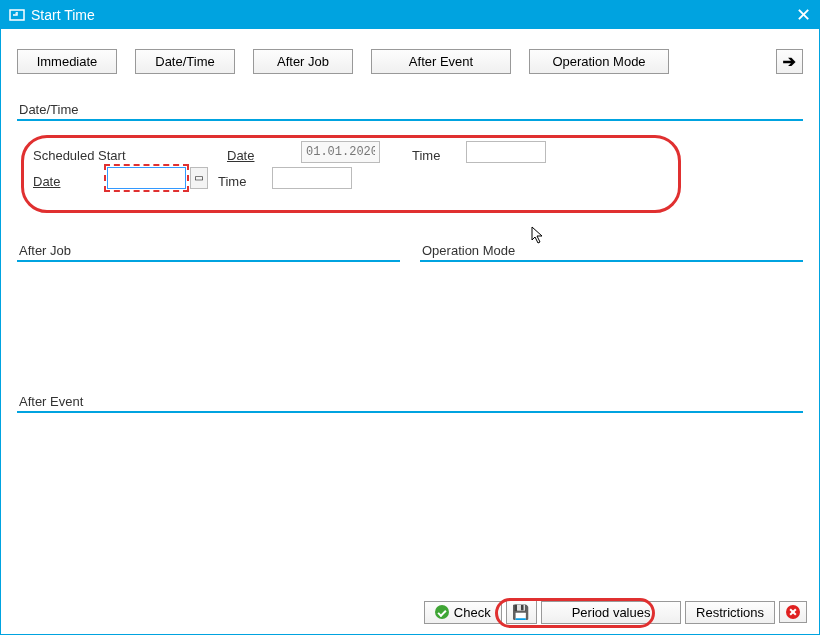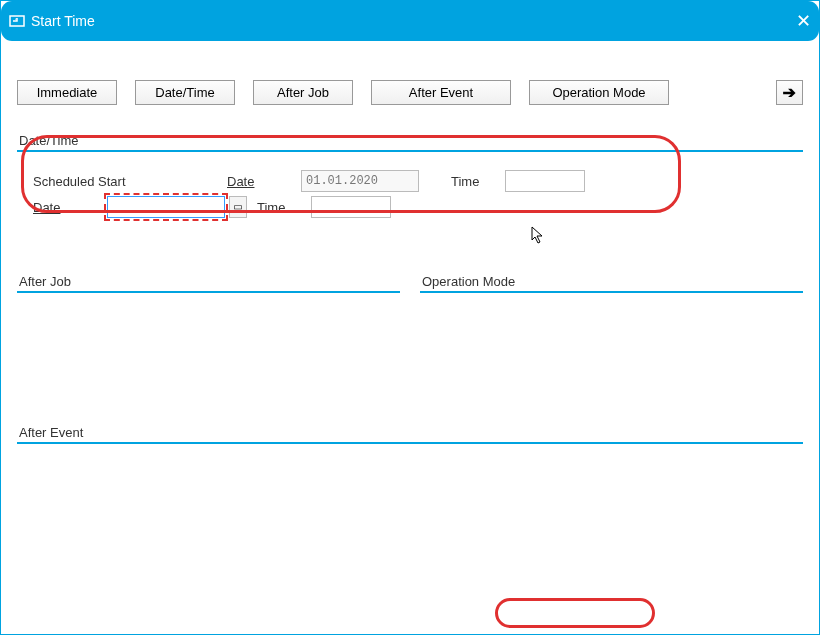--- a/index.html
+++ b/index.html
@@ -11,44 +11,42 @@
     color: #333;
   }
   .window {
     width: 820px;
     height: 635px;
     border: 1px solid #00a3e0;
     position: relative;
     background: #fff;
   }
   .titlebar {
-    height: 40px;
+    height: 28px;
     background: #00a3e0;
     display: flex;
     align-items: center;
     color: #fff;
     padding: 0 8px;
     justify-content: space-between;
-    border-radius: 11px;
   }
   .titlebar-left {
     display: flex;
     align-items: center;
     gap: 6px;
   }
   .titlebar-icon svg { display: block; }
   .titlebar-title { font-size: 14px; }
   .titlebar-close {
     font-size: 18px;
     cursor: pointer;
     line-height: 1;
   }
   .content {
     padding: 20px 16px 0 16px;
-    margin-top: 19px;
   }
   .buttons-row {
     display: flex;
     gap: 18px;
     align-items: center;
     flex-wrap: nowrap;
     margin-bottom: 28px;
   }
   .sap-btn {
     border: 1px solid #999;
@@ -94,34 +92,34 @@
     pointer-events: none;
   }
   .hl-1 {
     left: 20px;
     top: 134px;
     width: 660px;
     height: 78px;
   }
   .form-row {
     display: flex;
-    align-items: center;
+    align-items: flex-end;
     height: 26px;
     gap: 4px;
   }
   .lbl1 { width: 190px; }
   .lbl2 { width: 70px; text-decoration: underline; }
   .lbl3 { width: 50px; margin-left: 6px; }
   .inp {
     border: 1px solid #bbb;
     height: 22px;
     font-family: 'Courier New', monospace;
     font-size: 12px;
     padding: 0 4px;
-    width: 118px;
+    width: 79px;
     background: #fff;
   }
   .inp.ro {
     background: #f8f8f8;
     color: #777;
   }
   .inp.focused {
     border: 1px solid #3399ff;
     outline: 2px dashed #e03030;
     outline-offset: 1px;
@@ -301,20 +299,38 @@
     </div>
 
     <div>
       <div class="section-label">After Event</div>
       <div class="section-block after-event-block"></div>
     </div>
 
 
   </div>
 
+  <div class="bottom-bar">
+    <button class="bb-btn">
+      <span class="icon-check"></span>
+      <span>Check</span>
+    </button>
+    <button class="bb-btn icon-only">
+      <span class="icon-save">💾</span>
+    </button>
+    <button class="bb-btn" style="min-width:140px;justify-content:center">
+      <span>Period values</span>
+    </button>
+    <button class="bb-btn">
+      <span>Restrictions</span>
+    </button>
+    <button class="bb-btn icon-only">
+      <span class="icon-cancel"></span>
+    </button>
+  </div>
 
   <div class="highlight-box hl-1"></div>
   <div class="highlight-box hl-2"></div>
 
   <div class="cursor">
     <svg width="16" height="20" viewBox="0 0 16 20">
       <path d="M1 1 L1 14 L4 11 L7 17 L9 16 L6 10 L11 10 Z" fill="#fff" stroke="#000" stroke-width="1"></path>
     </svg>
   </div>
 

